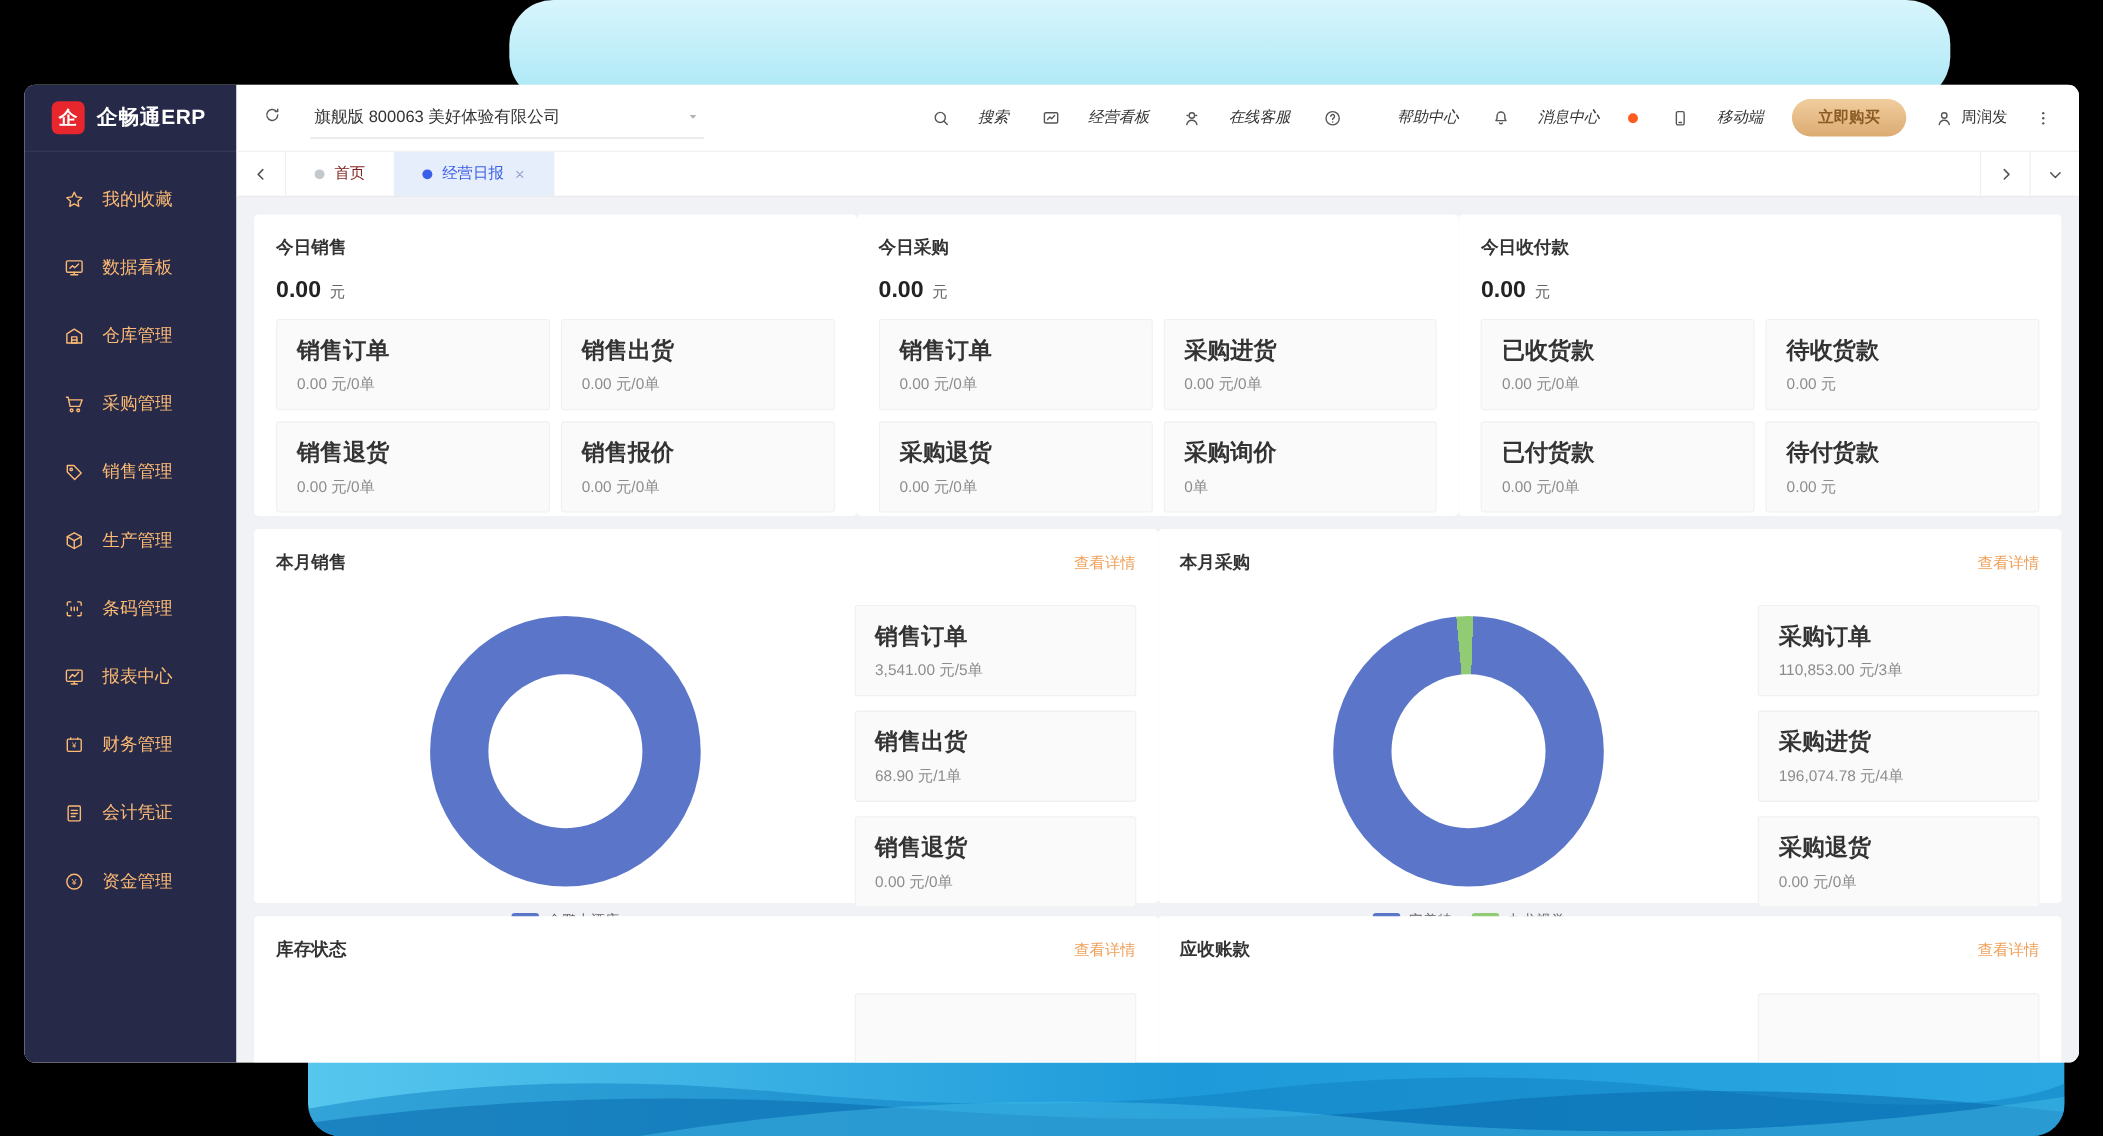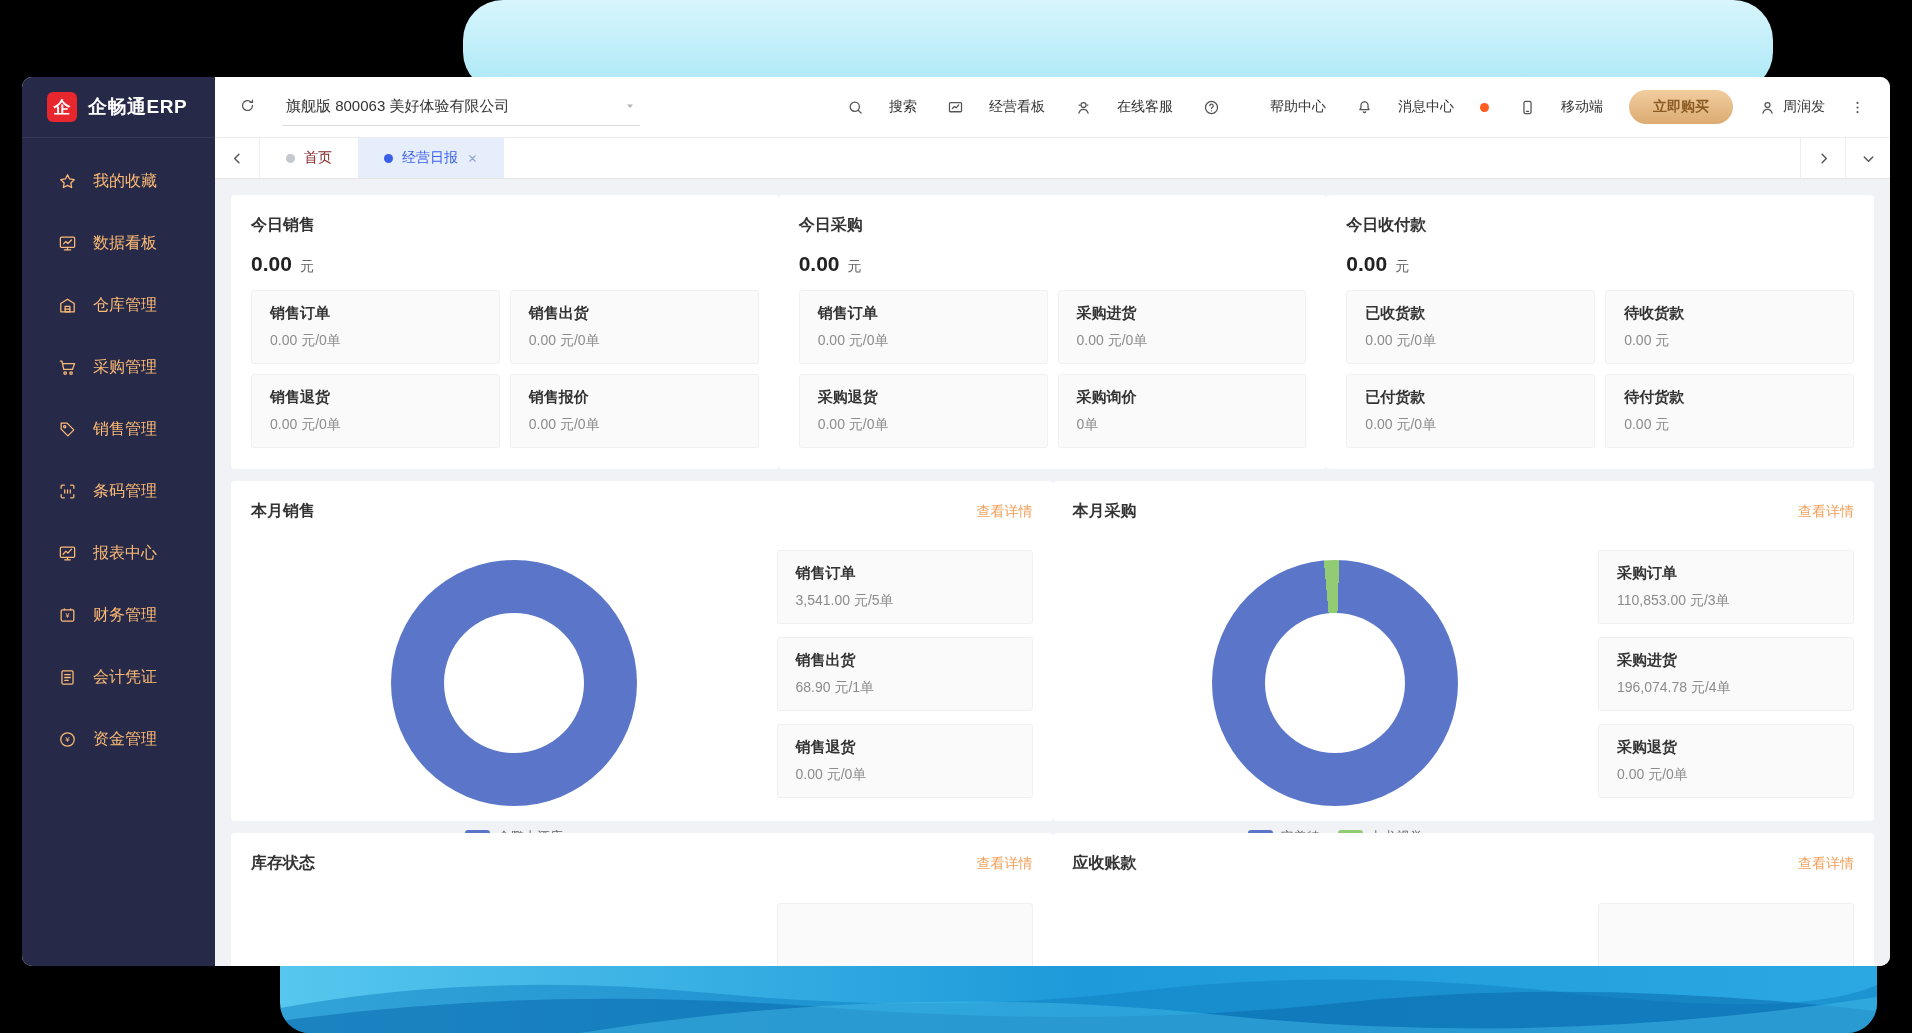--- a/index.html
+++ b/index.html
@@ -28,21 +28,21 @@
   
   .main{flex:1;display:flex;flex-direction:column;min-width:0;}
   .topbar{height:60px;flex-shrink:0;background:#fff;border-bottom:1px solid #ececec;display:flex;
     align-items:center;padding:0 24px;}
   .icn16{width:17px;height:17px;color:#555;}
   .company-select{margin-left:26px;width:350px;display:flex;align-items:center;justify-content:space-between;
     border-bottom:1px solid #dcdcdc;padding:8px 4px 9px 4px;color:#333;font-size:15px;cursor:pointer;}
   .caret{width:12px;height:12px;color:#b3b3b3;}
   .top-spacer{flex:1;}
   .topnav{display:flex;align-items:center;gap:30px;color:#333;font-size:14px;}
-  .nav-item{display:flex;align-items:center;gap:25px;cursor:pointer;}
+  .nav-item{display:flex;align-items:center;gap:25px;cursor:pointer;font-style:italic;}
   .ndot{width:9px;height:9px;border-radius:50%;margin-left:1px;}
   .buy-btn{margin:0 26px;padding:8px 24px;border-radius:18px;border:none;cursor:pointer;
     background:linear-gradient(180deg,#f1cd9e,#dcab72);color:#8a5a22;font-size:14px;font-weight:bold;
     font-family:inherit;}
   .user{display:flex;gap:7px;align-items:center;font-size:14px;color:#333;cursor:pointer;}
   .more-btn{margin-left:24px;color:#333;cursor:pointer;display:flex;align-items:center;}
   
   .tabbar{height:40px;flex-shrink:0;background:#fff;border-bottom:1px solid #e6e6e6;display:flex;align-items:stretch;}
   .tab-nav-btn{width:44px;display:flex;align-items:center;justify-content:center;color:#555;cursor:pointer;}
   .tab-nav-btn.l{border-right:1px solid #eee;}
@@ -60,21 +60,21 @@
   .card{background:#fff;border-radius:4px;padding:20px;box-sizing:border-box;flex:1;}
   .row1 .card{height:274px;}
   .card-title{font-size:16px;font-weight:bold;color:#333;}
   .card-head{display:flex;justify-content:space-between;align-items:center;}
   .detail-link{font-size:14px;color:#f0a05a;cursor:pointer;}
   .amount-row{margin-top:16px;display:flex;align-items:baseline;gap:8px;}
   .amount{font-size:21px;font-weight:bold;color:#222;}
   .unit{font-size:14px;color:#666;}
   .stat-grid{margin-top:14px;display:grid;grid-template-columns:1fr 1fr;gap:10px;}
   .stat-box{background:#fafafa;border:1px solid #f0f0f0;border-radius:3px;padding:13px 18px;cursor:pointer;}
-  .stat-label{font-size:15px;font-weight:bold;color:#333;}
+  .stat-label{font-size:21px;font-weight:bold;color:#333;}
   .stat-value{margin-top:9px;font-size:14px;color:#8c8c8c;}
   .row2{margin-top:12px;}
   .row2 .card{height:340px;display:flex;flex-direction:column;}
   .month-body{flex:1;display:flex;margin-top:2px;}
   .chart-col{flex:1;display:flex;flex-direction:column;align-items:center;}
   .donut{width:246px;height:246px;border-radius:50%;margin-top:36px;position:relative;}
   .donut::after{content:"";position:absolute;left:50%;top:50%;width:140px;height:140px;margin:-70px 0 0 -70px;
     border-radius:50%;background:#fff;}
   .legend{margin-top:22px;display:flex;gap:18px;}
   .legend-item{display:flex;align-items:center;gap:8px;font-size:13px;color:#666;cursor:pointer;}
@@ -158,20 +158,29 @@
               <svg viewBox="0 0 24 24" fill="none" stroke="currentColor" stroke-width="1.6" stroke-linecap="round" stroke-linejoin="round">
                 <path d="M4 11.5V4h7.5l8.5 8.5-7.5 7.5z"></path>
                 <circle cx="8.5" cy="8.5" r="1.4"></circle>
               </svg>
             </span>
           <span class="slabel">销售管理</span>
         </div>
         <div class="side-item">
           <span>
               <svg viewBox="0 0 24 24" fill="none" stroke="currentColor" stroke-width="1.6" stroke-linecap="round" stroke-linejoin="round">
+                <path d="M12 3l8 4.5v9L12 21l-8-4.5v-9z"></path>
+                <path d="M4 7.5l8 4.5 8-4.5M12 12v9"></path>
+              </svg>
+            </span>
+          <span class="slabel">生产管理</span>
+        </div>
+        <div class="side-item">
+          <span>
+              <svg viewBox="0 0 24 24" fill="none" stroke="currentColor" stroke-width="1.6" stroke-linecap="round" stroke-linejoin="round">
                 <path d="M4 8V5.5A1.5 1.5 0 015.5 4H8M16 4h2.5A1.5 1.5 0 0120 5.5V8M20 16v2.5a1.5 1.5 0 01-1.5 1.5H16M8 20H5.5A1.5 1.5 0 014 18.5V16"></path>
                 <path d="M8.5 10v4M12 10v4M15.5 10v4"></path>
               </svg>
             </span>
           <span class="slabel">条码管理</span>
         </div>
         <div class="side-item">
           <span>
               <svg viewBox="0 0 24 24" fill="none" stroke="currentColor" stroke-width="1.6" stroke-linecap="round" stroke-linejoin="round">
                 <rect x="3" y="4" width="18" height="13" rx="1.5"></rect>

